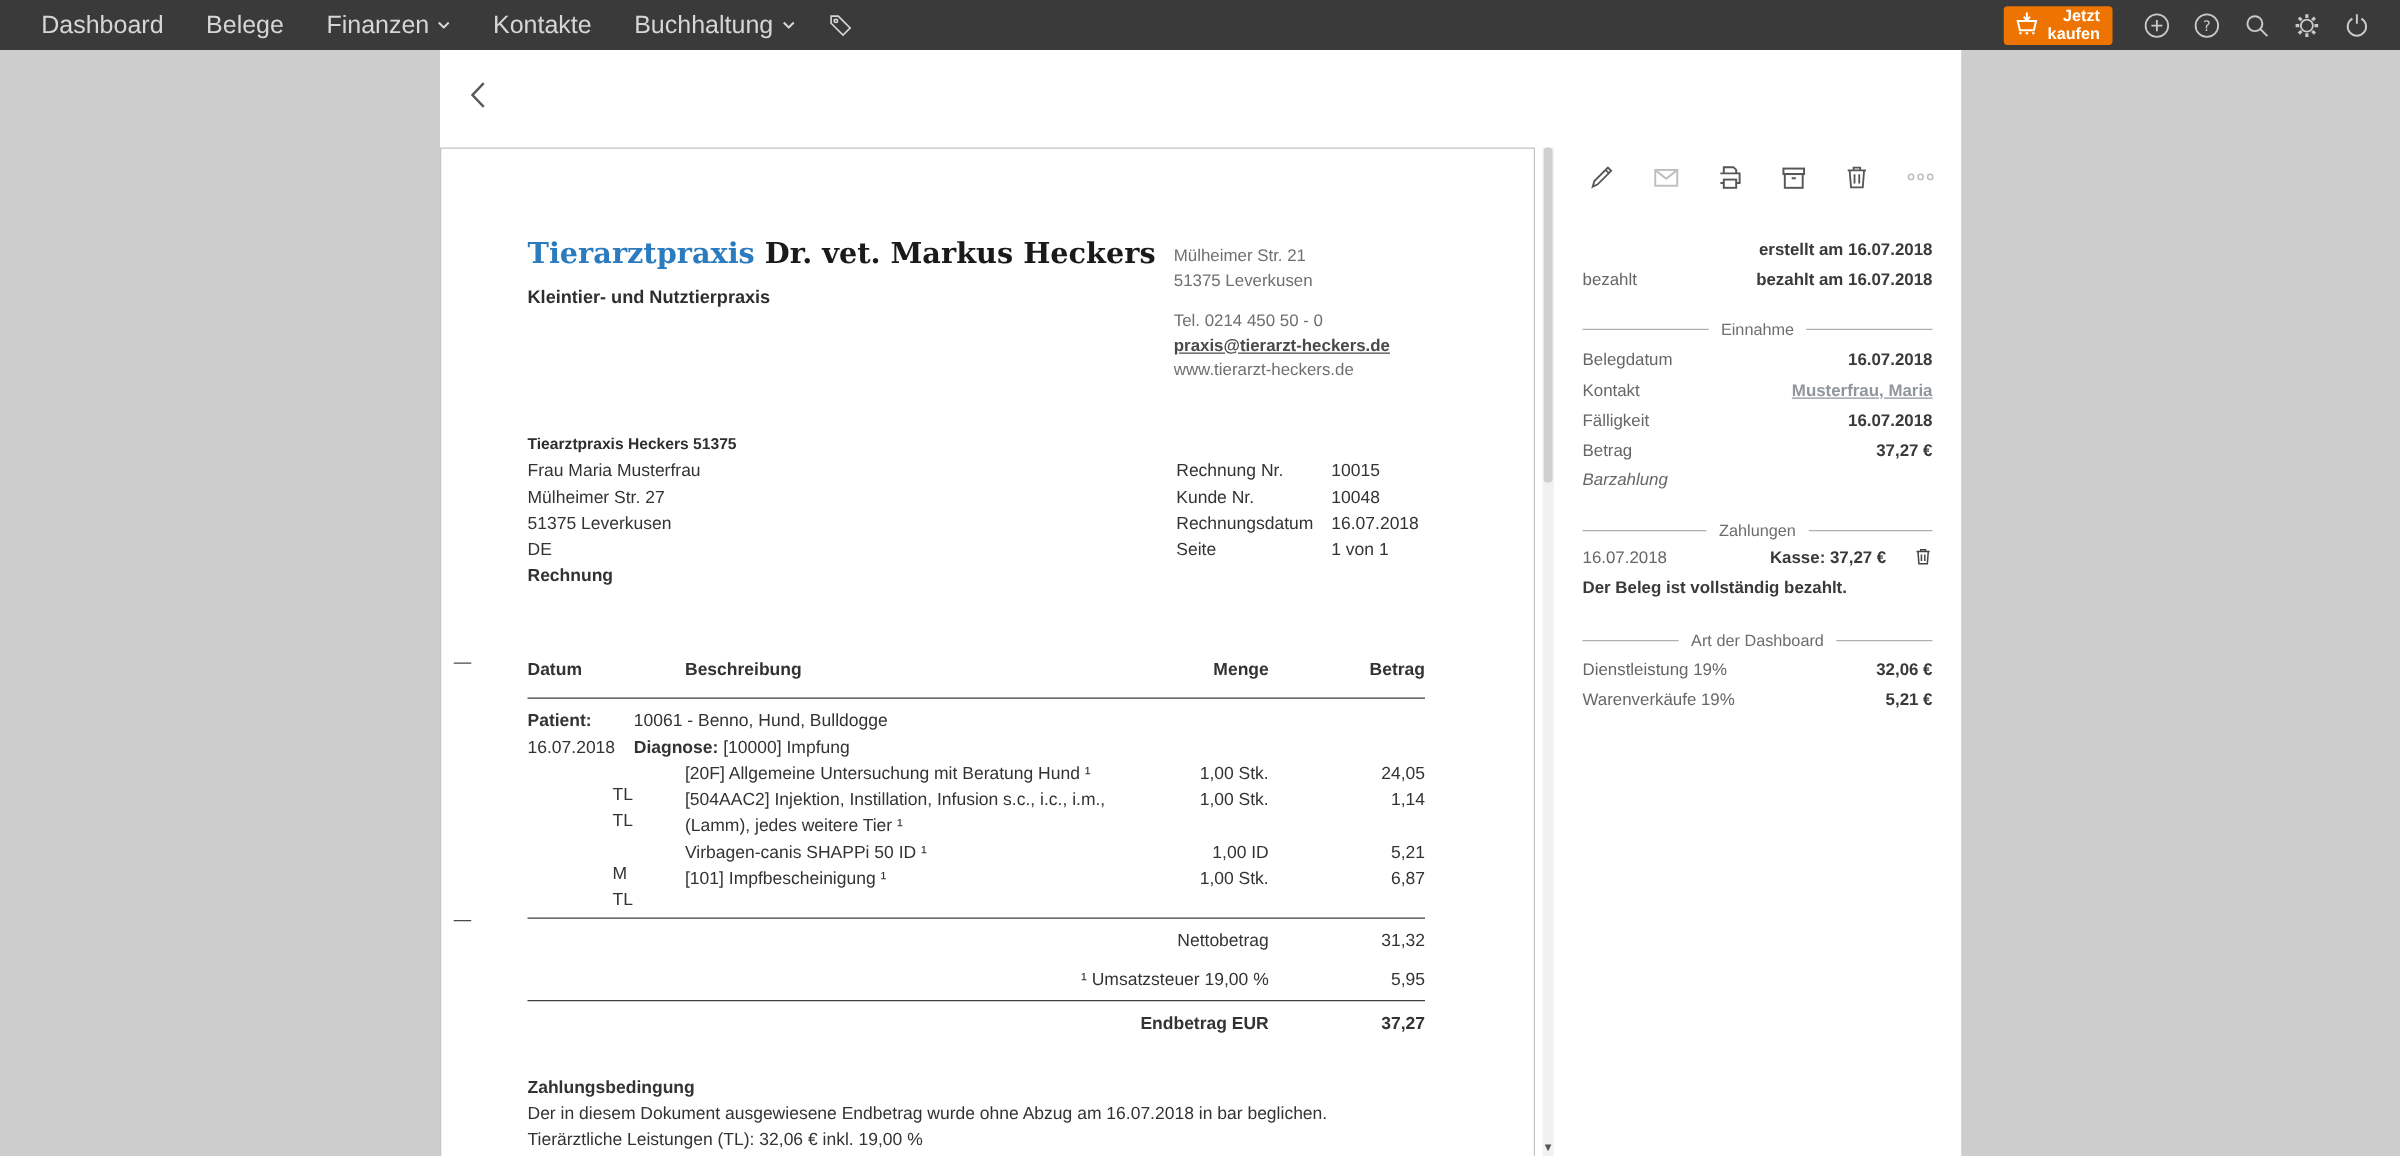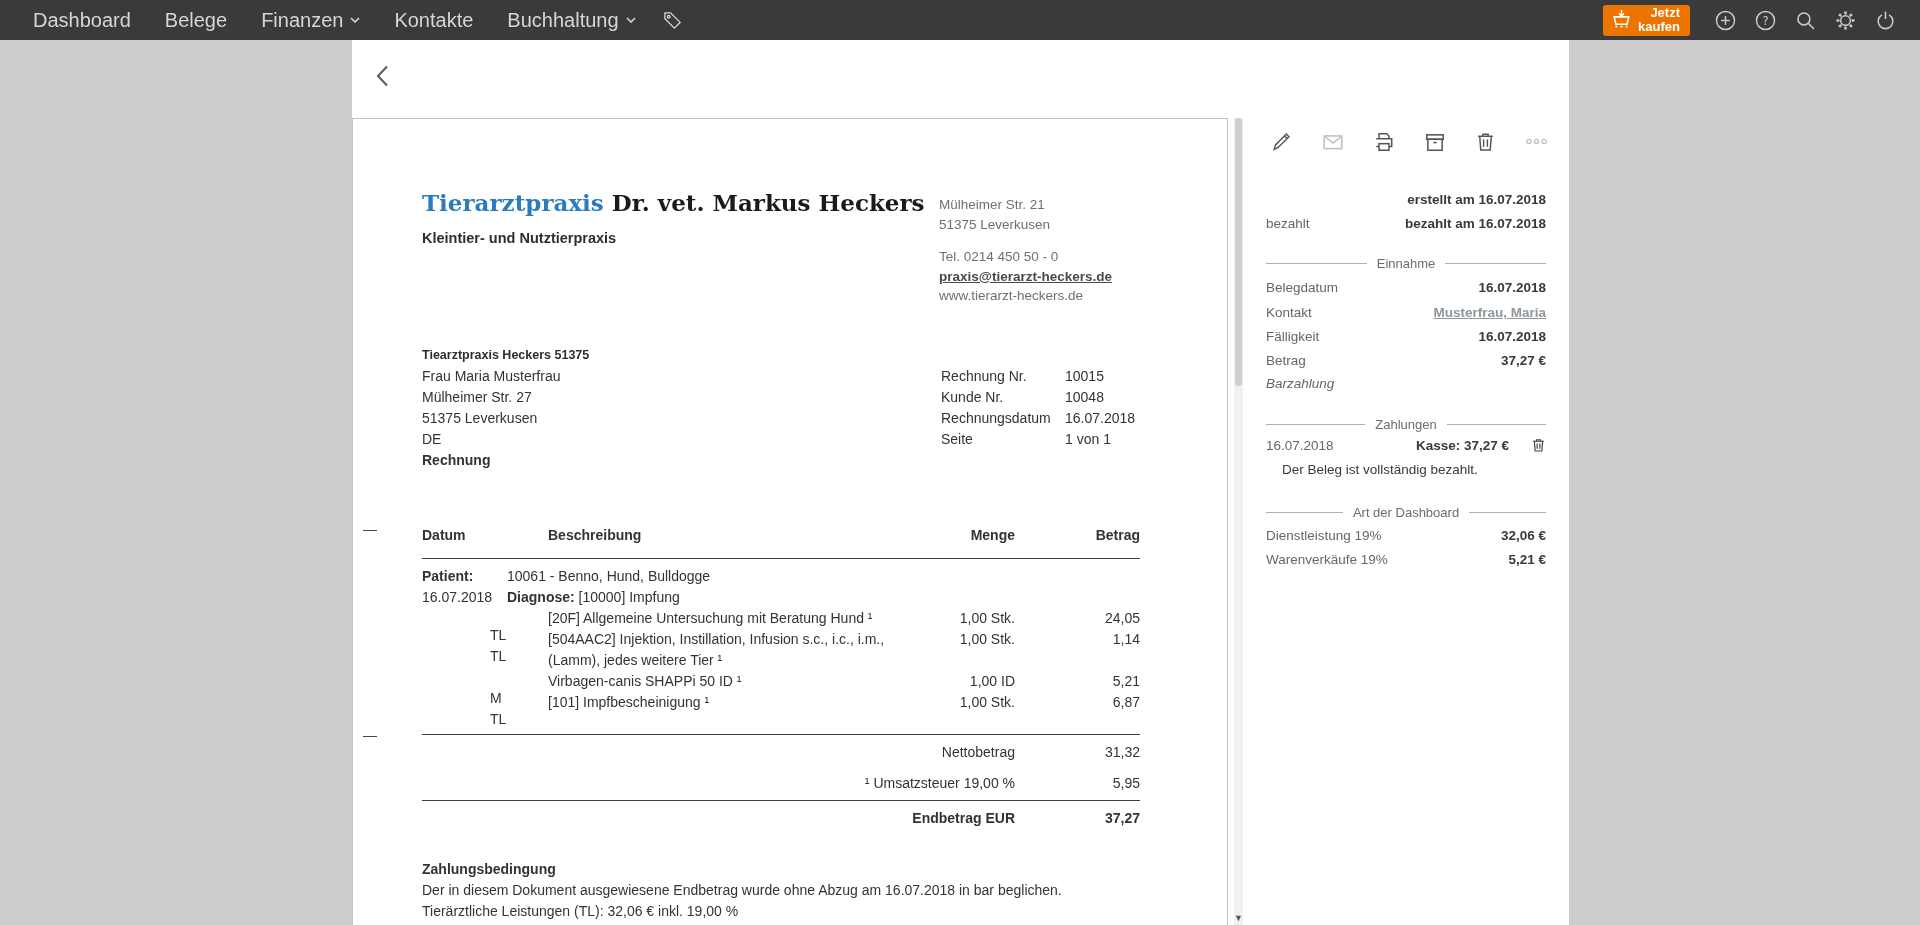--- a/index.html
+++ b/index.html
@@ -78,21 +78,21 @@
   
   .sidebar{position:absolute;left:914px;top:0;width:280px;height:885px;font-size:13.5px;color:#666;}
   .icon-row{position:absolute;left:4px;top:90px;display:flex;gap:28px;}
   .act-ico{width:23px;height:23px;display:flex;align-items:center;justify-content:center;cursor:pointer;color:#565656;}
   .act-ico.dim{color:#bfbfbf;}
   .srow{position:absolute;left:0;width:280px;display:flex;justify-content:space-between;align-items:center;}
   .sval{font-weight:bold;color:#3a3a3a;}
   .slink{font-weight:bold;color:#8f979c;text-decoration:underline;cursor:pointer;}
   .divider{position:absolute;left:0;width:280px;display:flex;align-items:center;gap:10px;color:#6d6d6d;font-size:13px;}
   .divider:before,.divider:after{content:"";flex:1;border-top:1px solid #b0b0b0;}
-  .note-bold{position:absolute;left:16px;width:280px;font-weight:normal;color:#3a3a3a;}
+  .note-bold{position:absolute;left:0;width:280px;font-weight:bold;color:#3a3a3a;}
   .note-italic{position:absolute;left:0;font-style:italic;color:#666;}
   .kasse{display:flex;align-items:center;gap:22px;}
 </style>
 </head>
 <body>
 
 <div class="topnav">
   <div class="nav-item">
       <span>Dashboard</span>
     </div>

